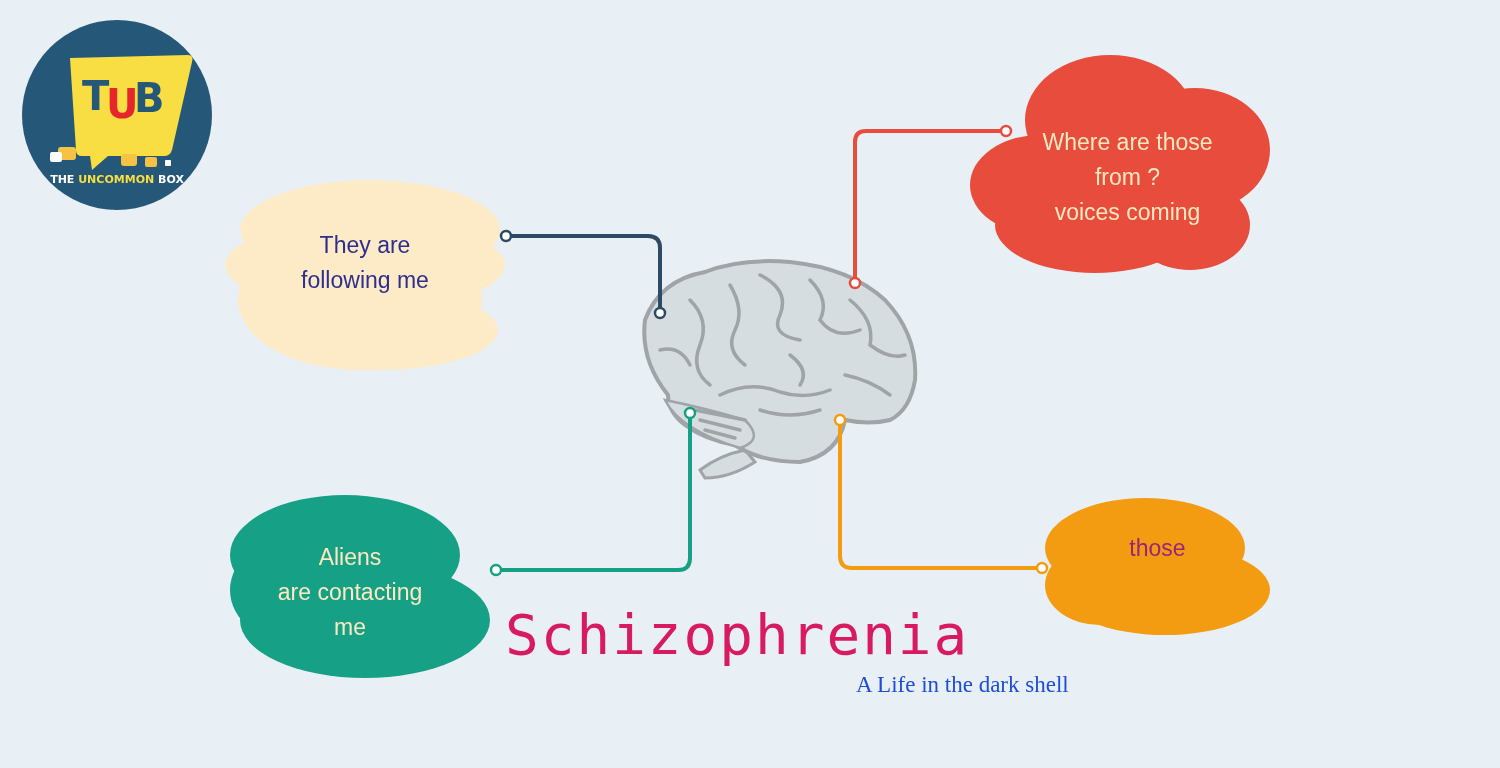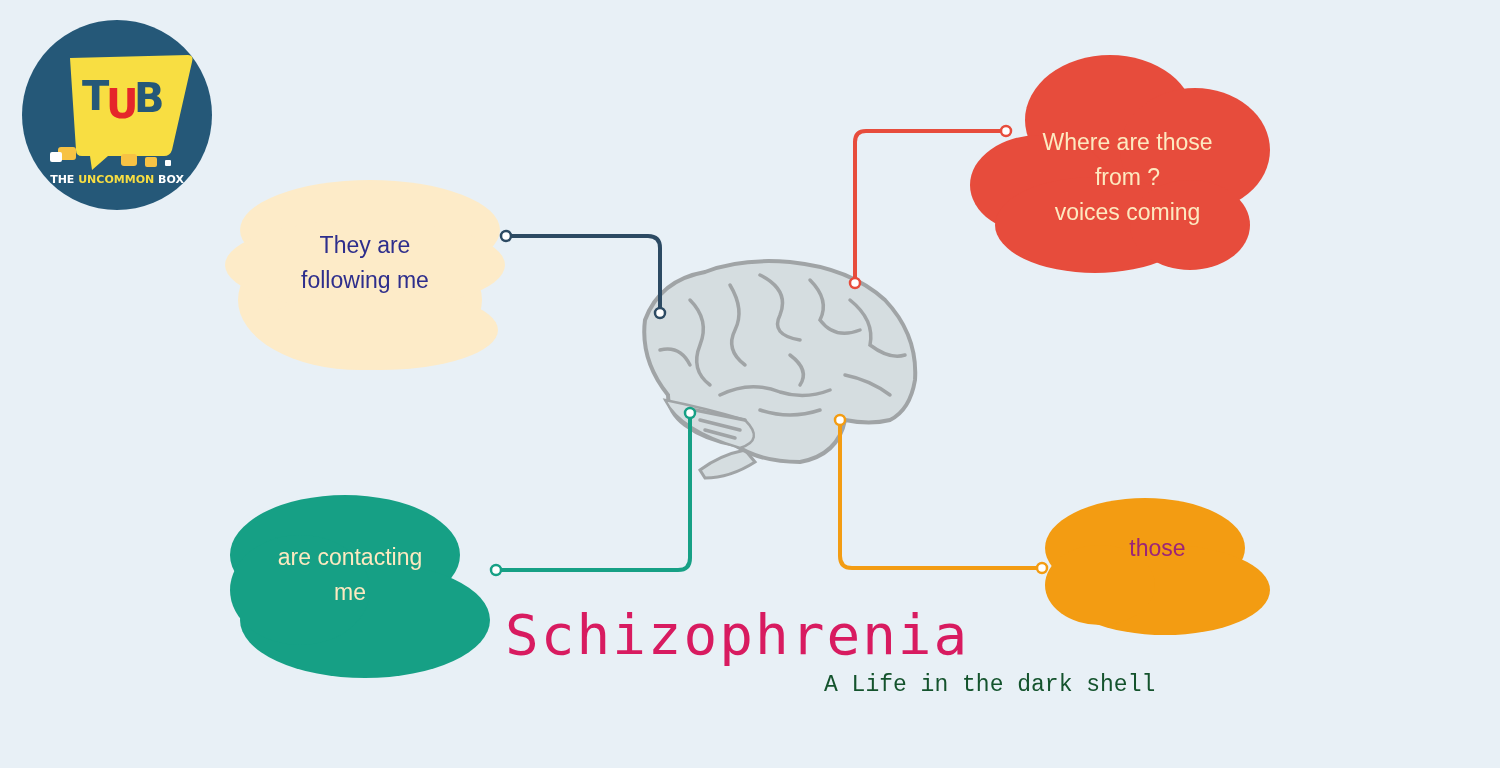--- a/index.html
+++ b/index.html
@@ -1,20 +1,20 @@
 <!DOCTYPE html>
 <html><head>
 <meta charset="utf-8">
 <style>
   html, body { margin:0; padding:0; }
   body { width:1500px; height:768px; background:#e8f0f6; position:relative; overflow:hidden; font-family:"DejaVu Sans", sans-serif; }
   svg.canvas { position:absolute; left:0; top:0; width:1500px; height:768px; }
   .bubble-text { position:absolute; text-align:center; font-family:Liberation Sans, sans-serif; font-size:23px; line-height:35px; }
   .title { position:absolute; left:505px; top:605px; font-family:"DejaVu Sans Mono", "Liberation Mono", monospace; font-size:56px; letter-spacing:2px; color:#d81b60; line-height:60px; }
-  .subtitle { position:absolute; left:824px; top:672px; font-family:Liberation Mono, monospace; font-size:23px; color:#14532d; }
+  .subtitle { position:absolute; left:856px; top:672px; font-family:Liberation Serif, serif; font-size:23px; color:#1d4ed8; }
   .logo-text { font-family:"DejaVu Sans", sans-serif; font-weight:bold; }
 </style>
 </head>
 <body>
 
 <svg class="canvas" viewBox="0 0 1500 768">
 
   <g>
     <circle cx="117" cy="115" r="95" fill="#255878"></circle>
     <path d="M70 58 L188 55 Q194 55 192 62 L172 150 Q170 156 164 156 L108 156 L92 170 L90 156 L82 156 Q76 156 76 150 Z" fill="#f8de42"></path>
@@ -95,20 +95,21 @@
   <div>following me</div>
 </div>
 
 <div class="bubble-text" style="left:1000px; top:125px; width:255px; color:#fde9c0;">
   <div>Where are those</div>
   <div>from ?</div>
   <div>voices coming</div>
 </div>
 
 <div class="bubble-text" style="left:235px; top:540px; width:230px; color:#fde9c0;">
+  <div>Aliens</div>
   <div>are contacting</div>
   <div>me</div>
 </div>
 
 <div class="bubble-text" style="left:1050px; top:531px; width:215px; color:#9c2478;">
   <div>those</div>
 </div>
 
 <div class="title">Schizophrenia</div>
 <div class="subtitle">A Life in the dark shell</div>

